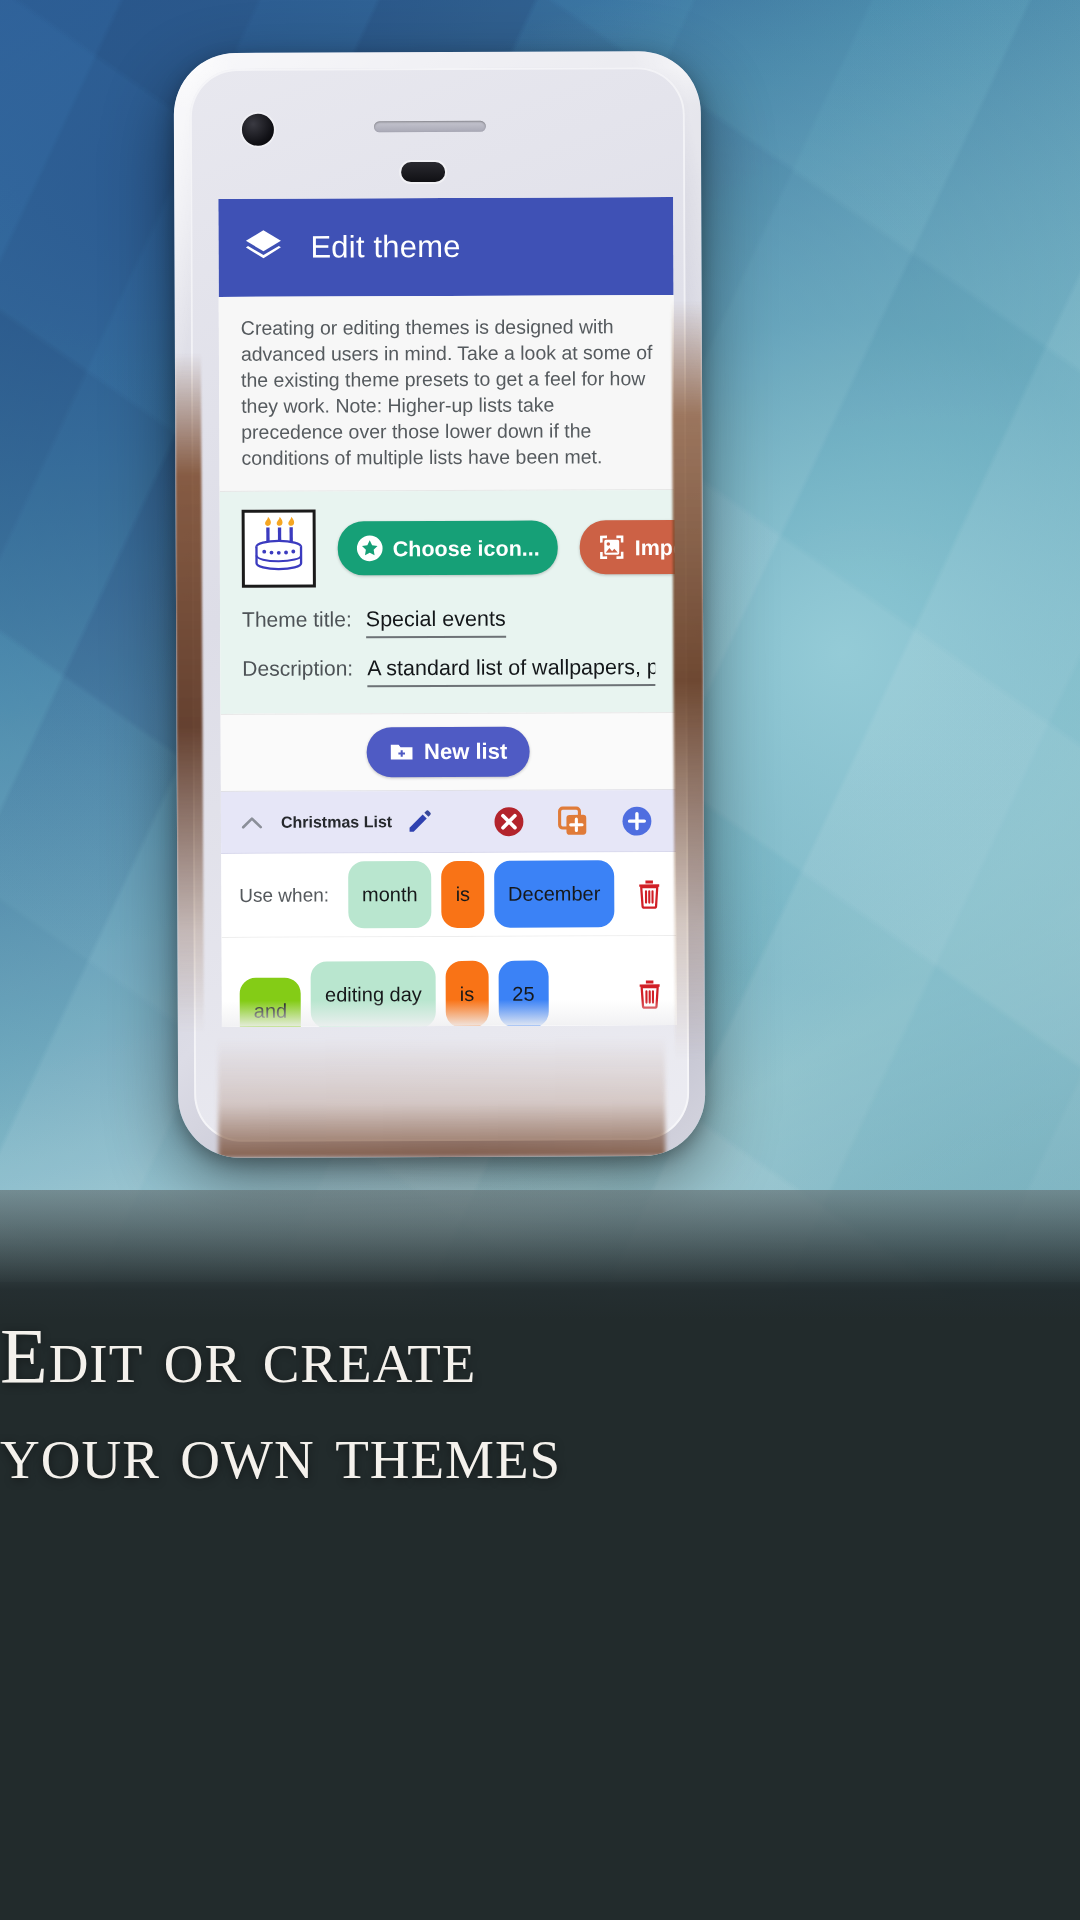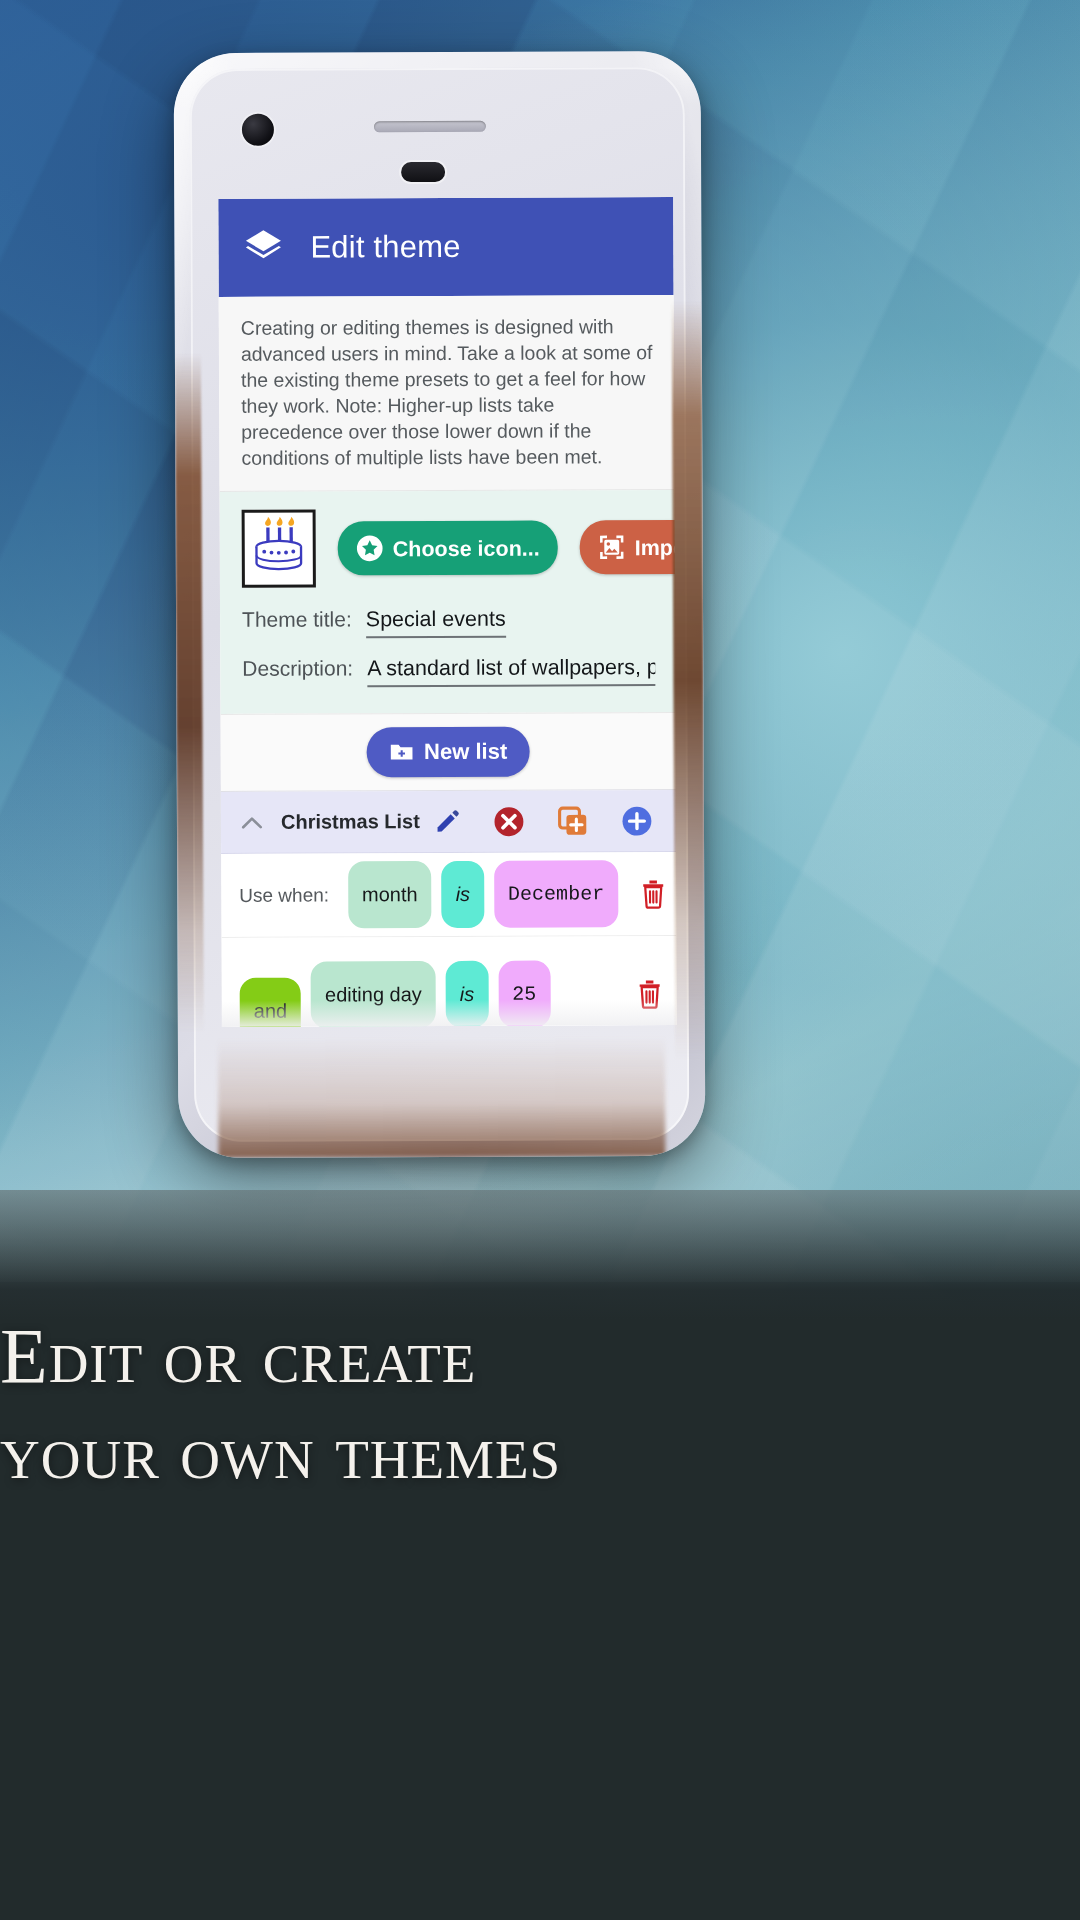--- a/index.html
+++ b/index.html
@@ -233,21 +233,21 @@
     display: flex; align-items: center;
     padding: 0 12px 0 16px;
     gap: 14px;
     border-bottom: 1px solid #d8d8ec;
   }
   .chev {
     width: 30px; height: 30px; flex: none;
     display: flex; align-items: center; justify-content: center;
   }
   .list-name {
-    font-size: 20px;
+    font-size: 16px;
     font-weight: bold;
     color: #26292d;
     white-space: nowrap;
   }
   .pencil { width: 27px; height: 27px; flex: none; }
   .hdr-spacer { flex: 1; }
   .hdr-actions { display: flex; align-items: center; gap: 30px; padding-right: 10px; }
   .act { width: 34px; height: 34px; flex: none; cursor: pointer; }
 
   .cond-row {
@@ -266,22 +266,22 @@
   }
   .pill {
     border-radius: 16px;
     padding: 22px 14px;
     font-size: 20px;
     color: #16181a;
     white-space: nowrap;
     cursor: pointer;
   }
   .pill-attr { background: #b9e6cf; }
-  .pill-op   { background: #5eead4; font-style: italic; }
-  .pill-val  { background: #f0abfc; font-family: Liberation Mono, monospace; }
+  .pill-op   { background: #f97316; }
+  .pill-val  { background: #3b82f6; }
   .pill-conj { background: #84cc16; margin-top: 32px; }
   .cond-spacer { flex: 1; }
   .trash { width: 30px; height: 34px; flex: none; cursor: pointer; padding-right: 6px; }
 
   .screen-fade {
     position: absolute; left: 0; right: 0; bottom: 0; height: 26px;
     background: linear-gradient(180deg, rgba(250,250,250,0), rgba(240,240,242,0.9));
     pointer-events: none;
   }
 </style>

